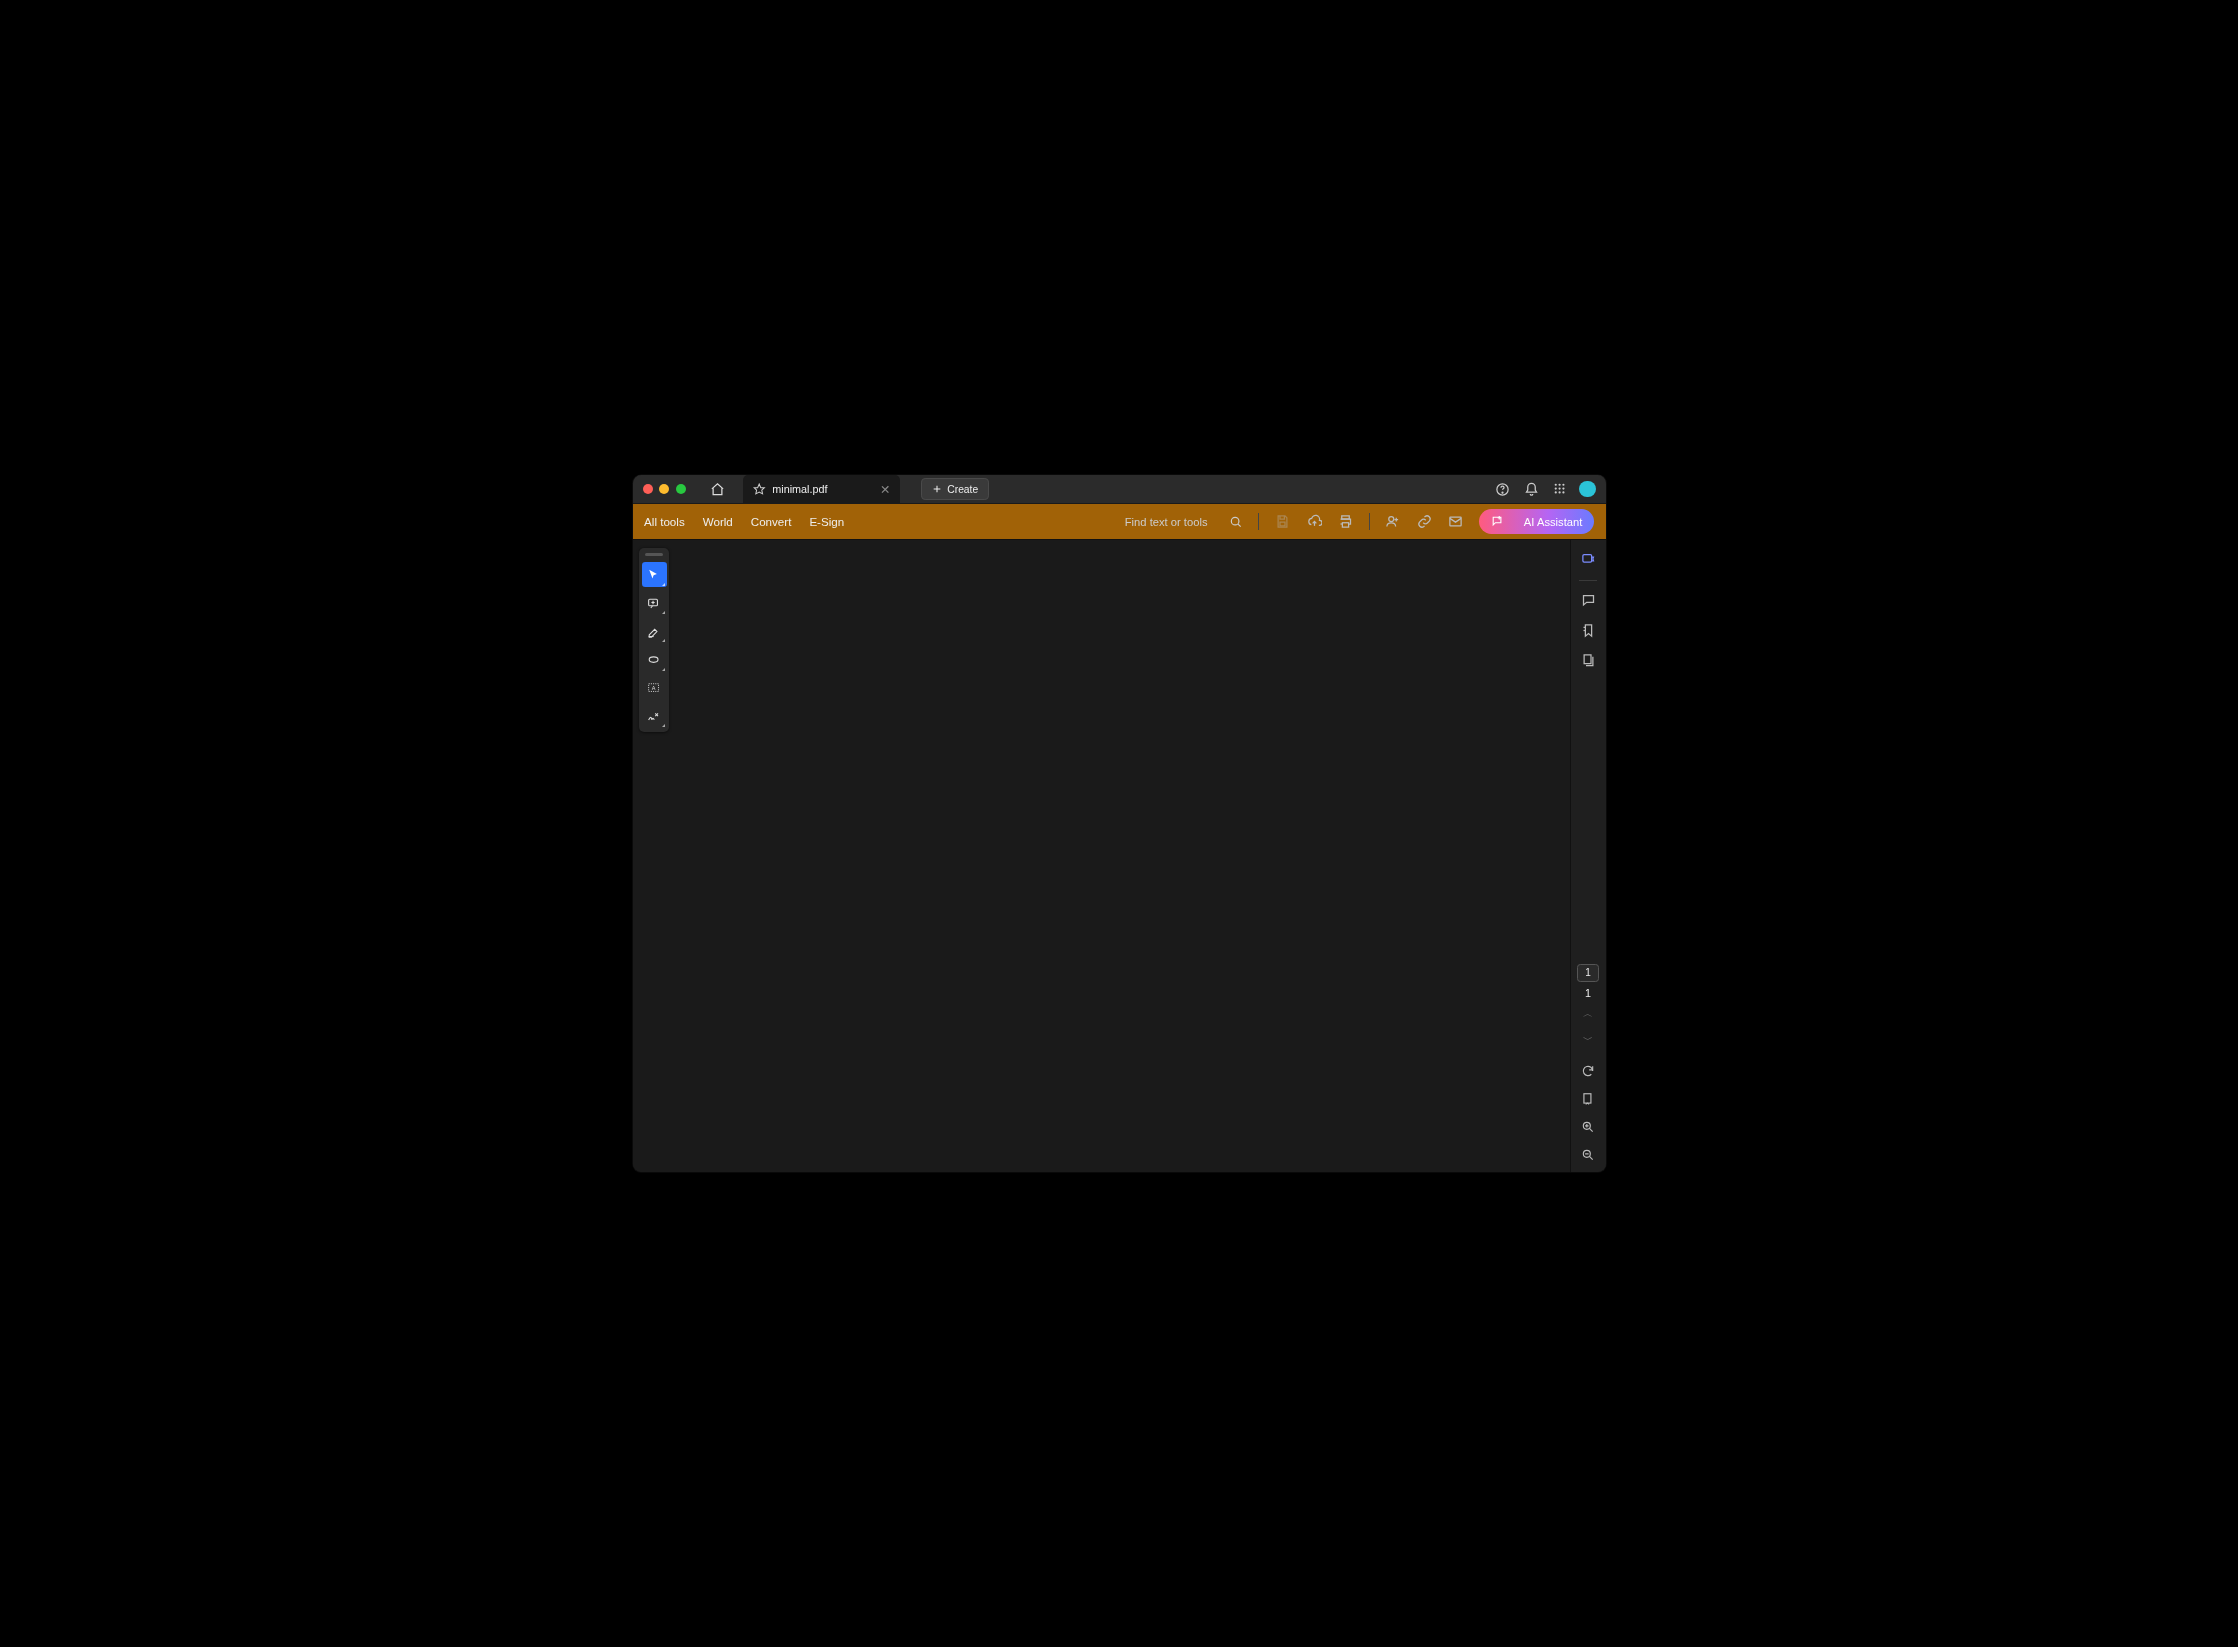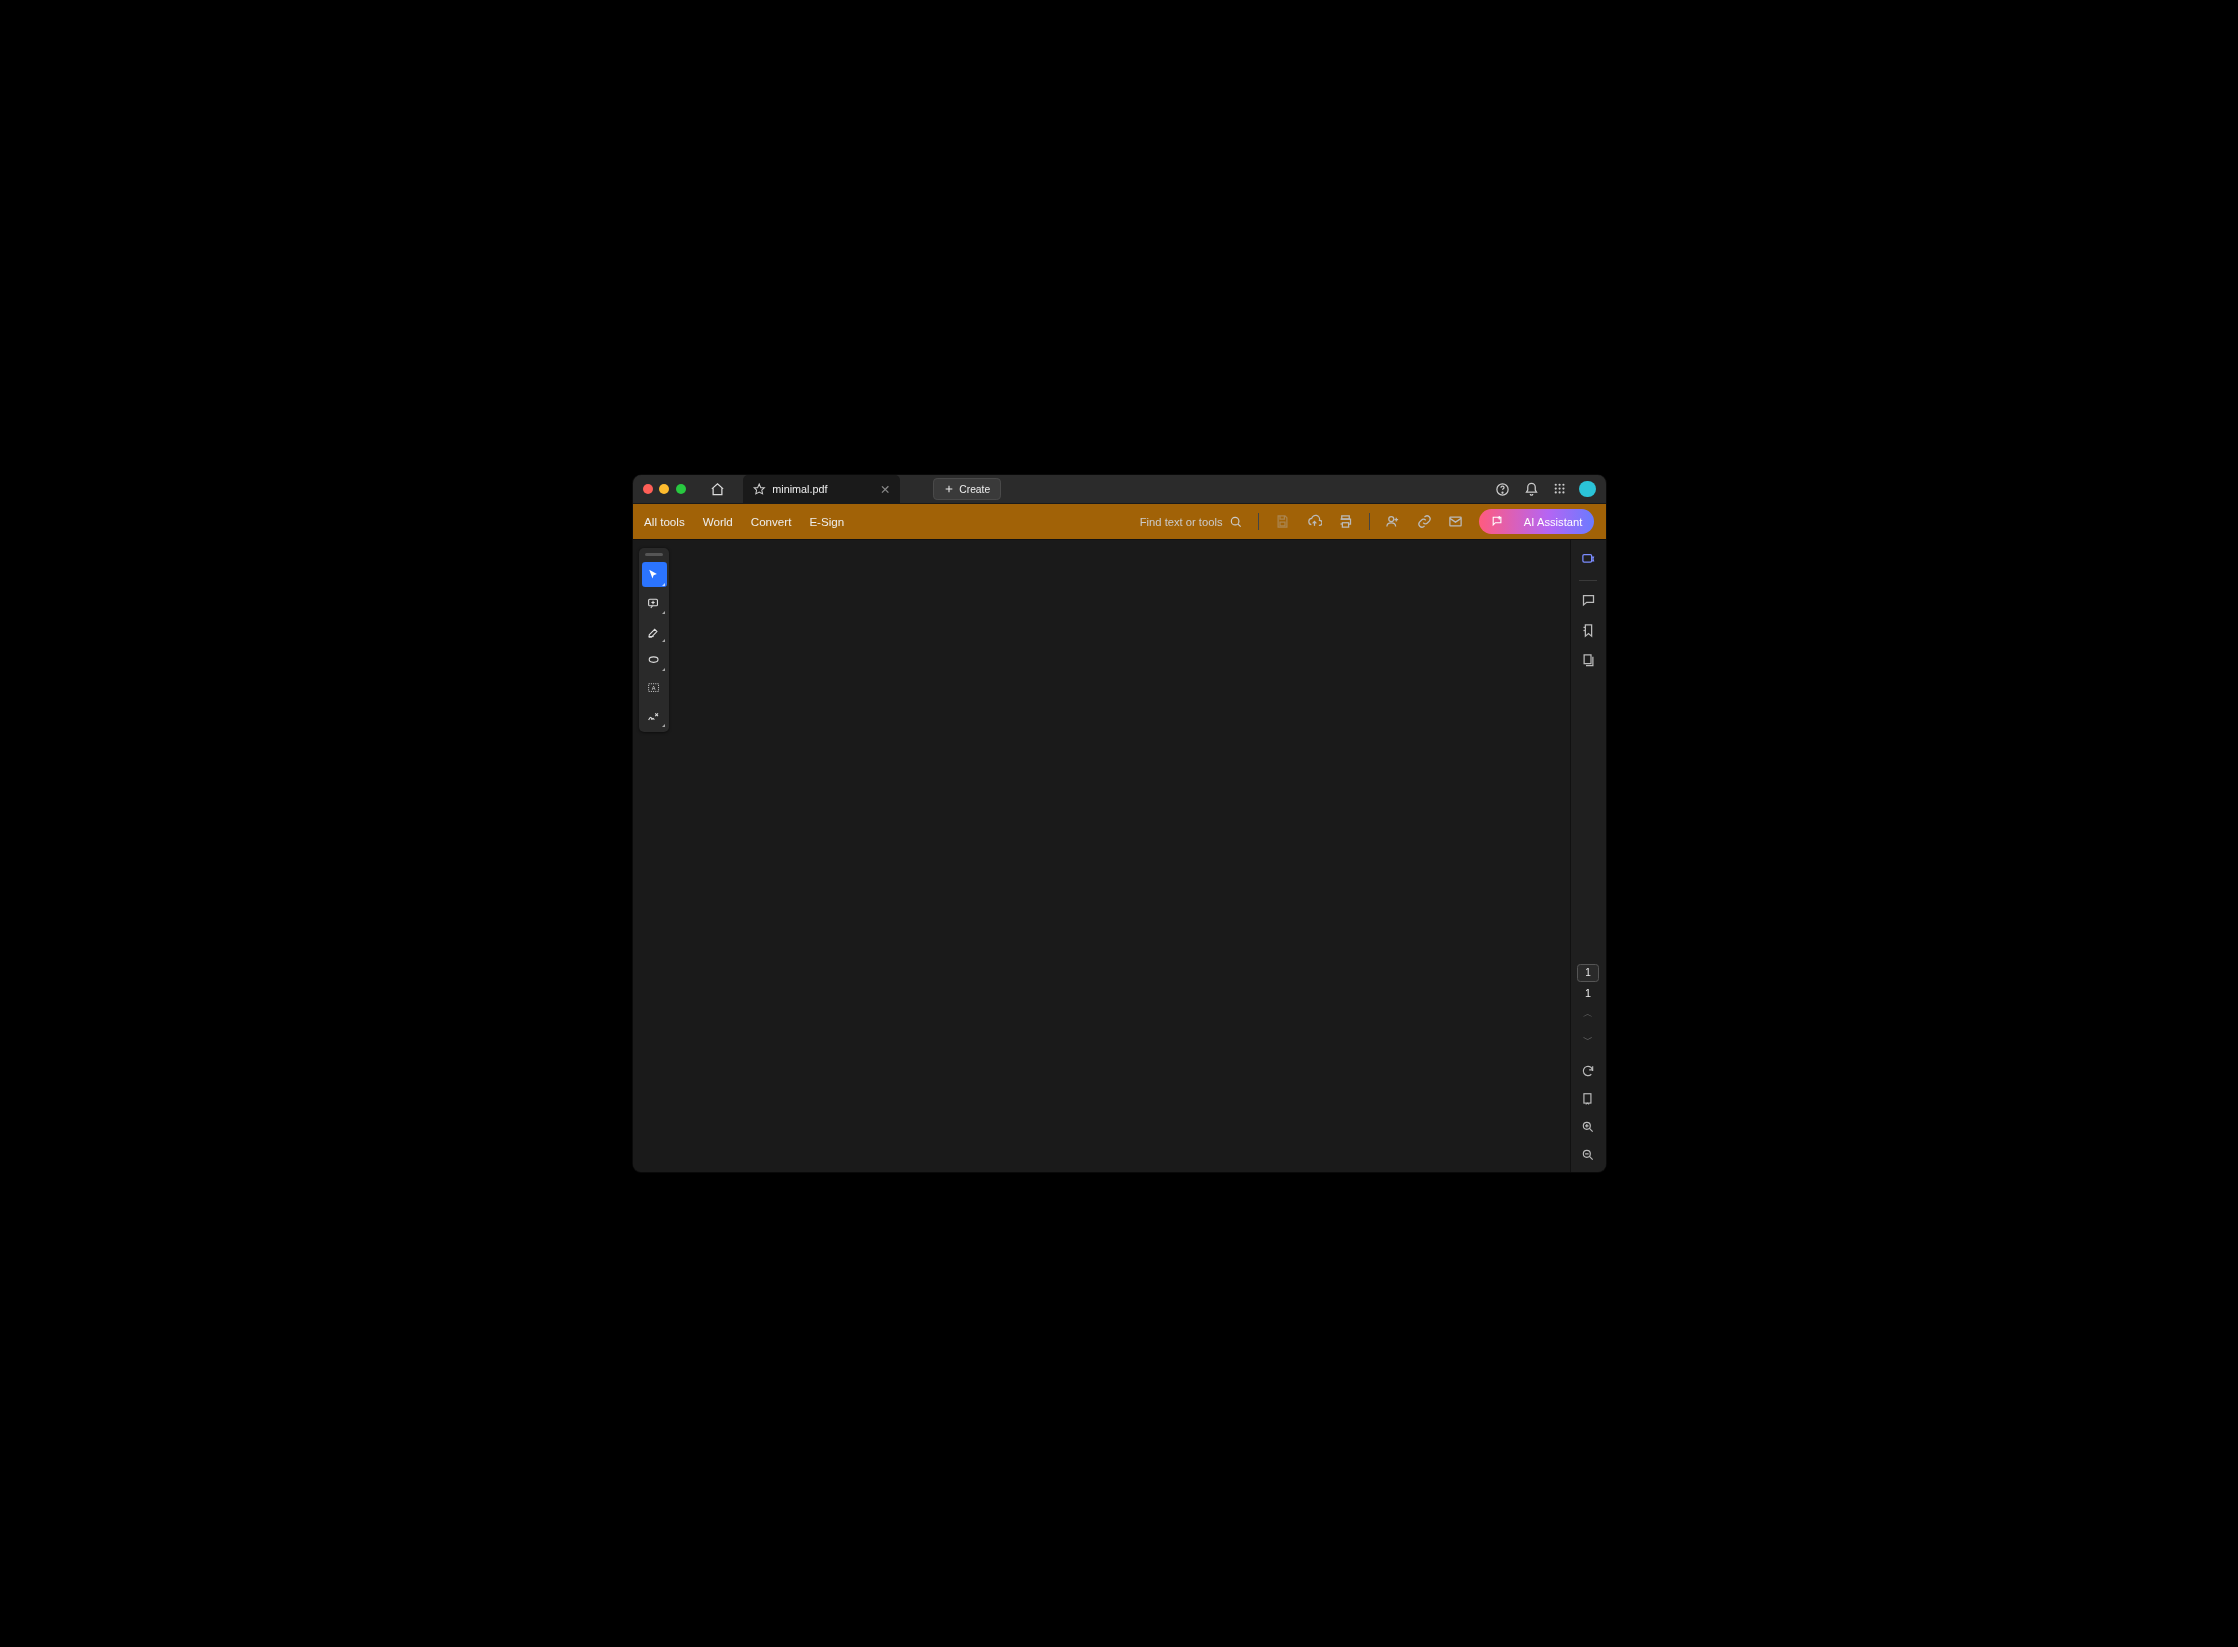--- a/index.html
+++ b/index.html
@@ -33,39 +33,39 @@
     height: 29px; background:#1a1a1a;
     display:flex; align-items:center; gap:6.6px;
     padding: 0 10px; min-width: 157px;
     color:#eee; font-size:10.8px;
     border-top-left-radius:5px; border-top-right-radius:5px;
     margin-bottom:-0.8px;
   }
   .tab .star { color:#ccc; }
   .tab .close-x { margin-left:auto; color:#888; cursor:pointer; font-size:12.4px;}
   .create-btn {
-    margin-left:19px;
+    margin-left:7px;
     height: 21.5px; padding: 0 10px;
     background:#3a3a3a; border:0.8px solid #4a4a4a; border-radius:4.1px;
     color:#eee; font-size:10.3px; display:flex; align-items:center; gap:5px;
     cursor:pointer;
   }
   .titlebar-right { margin-left:auto; display:flex; gap:11.6px; align-items:center; color:#ccc; }
   .tb-icon { width:16.5px; height:16.5px; display:flex; align-items:center; justify-content:center; cursor:pointer; }
   .avatar { width:16.5px; height:16.5px; border-radius:50%; background:#2bc4d8; }
   
   .menubar {
     height: 36px; background:#a16207;
     display:flex; align-items:center; padding:0 11.6px; gap:18px;
     color:#eee; font-size:11.6px;
     border-bottom:0.8px solid #111;
   }
   .menubar .menu-item { cursor:pointer; }
   .menubar .right { margin-left:auto; display:flex; align-items:center; gap:15px; color:#bbb; }
-  .menubar .find { display:flex; align-items:center; gap:7px; color:#ccc; font-size:11.2px; cursor:pointer;}
+  .menubar .find { display:flex; align-items:center; gap:22px; color:#ccc; font-size:11.2px; cursor:pointer;}
   .menubar .divider { width:0.8px; height:16.5px; background:#444; }
   .mb-icon { width:16.5px; height:16.5px; display:flex; align-items:center; justify-content:center; cursor:pointer; color:#bbb;}
   .mb-icon.disabled { opacity:0.4; cursor:default;}
   .ai-btn {
     height:25px; padding:0 11.6px; border-radius:12.4px;
     background: linear-gradient(90deg,#ff5b7f 0%, #b565f3 60%, #6a7bff 100%);
     color:#fff; font-size:11.2px; font-weight:500;
     display:flex; align-items:center; gap:20px; cursor:pointer;
   }
   

